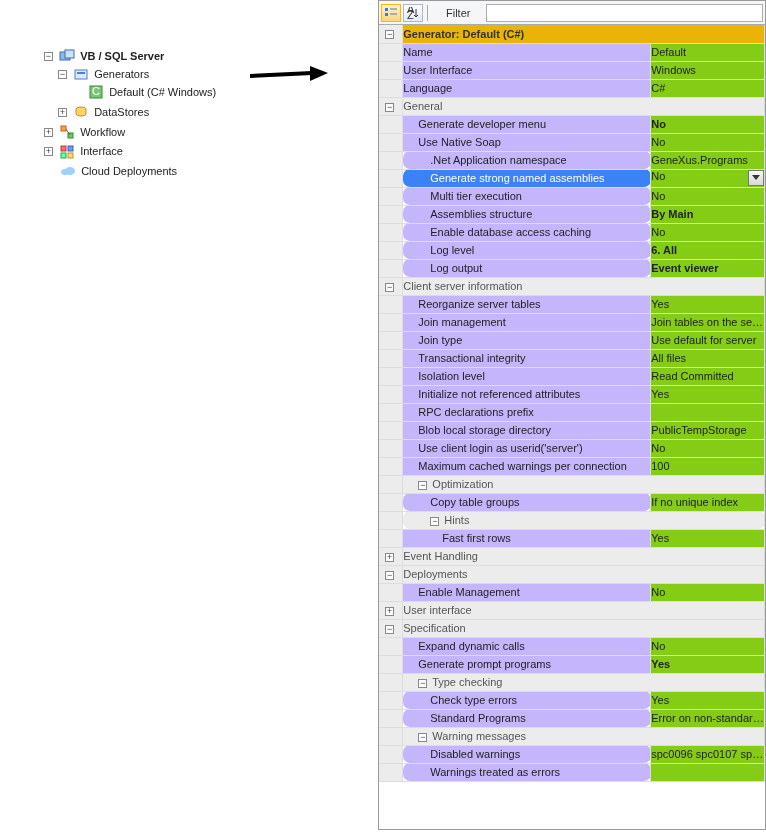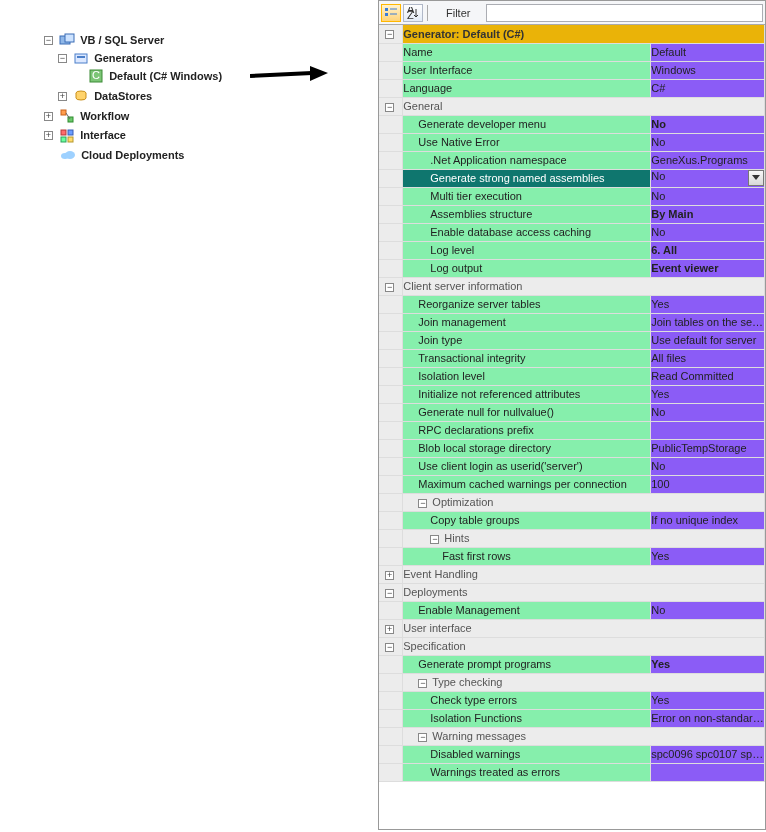--- a/index.html
+++ b/index.html
@@ -1,48 +1,48 @@
 <!DOCTYPE html>
 <html><head>
 <meta charset="utf-8">
 <style>
   * { box-sizing: border-box; font-family: "Segoe UI", Tahoma, sans-serif; font-size: 11px; }
   body { margin: 0; background: #fff; width: 766px; height: 832px; overflow: hidden; display:flex;}
-  .left-pane { width: 378px; padding-top: 30px; padding-left: 30px; position: relative; }
+  .left-pane { width: 378px; padding-top: 46px; padding-left: 30px; position: relative; }
   .right-pane { width: 388px; border-left:1px solid #999; display:flex; flex-direction:column; height:830px; border-top:1px solid #999;border-right:1px solid #999;border-bottom:1px solid #999;}
   
   .tree ul { list-style:none; margin:0; padding-left:14px;}
   .tree li { padding:1px 0; white-space:nowrap; line-height:16px;}
   .tgl { display:inline-block; width:9px; height:9px; border:1px solid #888; text-align:center; line-height:7px; font-size:9px; color:#444; margin-right:3px; cursor:pointer; background:#fff;}
   .spacer{display:inline-block;width:13px;}
   .ticon{display:inline-block;width:16px;height:14px;vertical-align:middle;margin-right:2px;text-align:center;}
-  .tlabel{vertical-align:middle;color:#222;font-weight:bold;}
+  .tlabel{vertical-align:middle;color:#222;}
   .bold{font-weight:bold;}
   .arrow{position:absolute; top:64px; left:250px;}
   
   .toolbar{display:flex;align-items:center;gap:2px;padding:2px;border-bottom:1px solid #aaa;background:#f5f6f8;height:24px;}
   .tbtn{width:20px;height:18px;border:1px solid #b0b8c8;background:linear-gradient(#fefefe,#e4ecf7);display:flex;align-items:center;justify-content:center;cursor:pointer;}
   .tbtn.active{border-color:#ffb700;background:linear-gradient(#fff2ce,#ffd47a);}
   .tsep{width:1px;height:16px;background:#aaa;margin:0 2px;}
   .tlab{color:#333;margin:0 14px;}
   .tinput{flex:1;height:18px;border:1px solid #abadb3;padding:0 3px;background:#fff;}
   
   .grid-wrap{flex:1;overflow-y:scroll;overflow-x:hidden;background:#fff;}
   .grid{width:100%;border-collapse:collapse;table-layout:fixed;}
   .grid td{border:1px solid #ddd;border-top:none;border-left:none;height:18px;padding:0;overflow:hidden;white-space:nowrap;text-overflow:ellipsis;}
   .gut{width:12px;background:#ececec;border-right:1px solid #c8c8c8;text-align:center;vertical-align:middle;color:#666;font-size:10px;}
-  .kcell{width:134px;padding-left:3px;color:#222;background:#86efac;text-overflow:ellipsis;overflow:hidden;}
-  .vcell{padding-left:3px;color:#222;background:#8b5cf6;text-overflow:ellipsis;overflow:hidden;}
+  .kcell{width:134px;padding-left:3px;color:#222;background:#c4b5fd;text-overflow:ellipsis;overflow:hidden;}
+  .vcell{padding-left:3px;color:#222;background:#84cc16;text-overflow:ellipsis;overflow:hidden;}
   tr.cat td.kcell, tr.cat td.vcell{background:#ececec;font-weight:normal;color:#555;}
   tr.cat .gut{}
   tr.head td.kcell, tr.head td.vcell{background:#eab308;font-weight:bold;color:#333;}
-  tr.sel td.kcell{background:#0f766e;color:#fff;}
+  tr.sel td.kcell{background:#3b82f6;color:#fff;}
   .exp{display:inline-block;width:9px;height:9px;border:1px solid #888;line-height:7px;text-align:center;font-size:9px;color:#444;background:#fff;margin-right:2px;}
   .ind1{padding-left:15px !important;}
-  .ind2{padding-left:27px !important;}
+  .ind2{padding-left:27px !important;border-radius:7px;}
   .ind3{padding-left:39px !important;margin-top:12px;}
   .vb{font-weight:bold;}
   .dd{float:right;width:16px;height:16px;border:1px solid #777;background:linear-gradient(#f8f8f8,#d8d8d8);display:flex;align-items:center;justify-content:center;margin:0;}
   ::-webkit-scrollbar{width:16px;background:#f0f0f0;}
   ::-webkit-scrollbar-thumb{background:#c8c8c8;border:1px solid #aaa;}
   ::-webkit-scrollbar-button{background:#e8e8e8;border:1px solid #aaa;height:16px;}
 </style>
 </head>
 <body>
 
@@ -172,21 +172,21 @@
             <td class="gut"><span class="exp">−</span></td>
             <td class="kcell" colspan="2">General</td>
           </tr>
       <tr>
             <td class="gut"></td>
             <td class="kcell ind1">Generate developer menu</td>
             <td class="vcell vb">No</td>
           </tr>
       <tr>
             <td class="gut"></td>
-            <td class="kcell ind1">Use Native Error</td>
+            <td class="kcell ind1">Use Native Soap</td>
             <td class="vcell">No</td>
           </tr>
       <tr>
             <td class="gut"></td>
             <td class="kcell ind2">.Net Application namespace</td>
             <td class="vcell">GeneXus.Programs</td>
           </tr>
       <tr class="sel">
             <td class="gut"></td>
             <td class="kcell ind2">Generate strong named assemblies</td>
@@ -250,25 +250,20 @@
             <td class="kcell ind1">Isolation level</td>
             <td class="vcell">Read Committed</td>
           </tr>
       <tr>
             <td class="gut"></td>
             <td class="kcell ind1">Initialize not referenced attributes</td>
             <td class="vcell">Yes</td>
           </tr>
       <tr>
             <td class="gut"></td>
-            <td class="kcell ind1">Generate null for nullvalue()</td>
-            <td class="vcell">No</td>
-          </tr>
-      <tr>
-            <td class="gut"></td>
             <td class="kcell ind1">RPC declarations prefix</td>
             <td class="vcell"></td>
           </tr>
       <tr>
             <td class="gut"></td>
             <td class="kcell ind1">Blob local storage directory</td>
             <td class="vcell">PublicTempStorage</td>
           </tr>
       <tr>
             <td class="gut"></td>
@@ -314,35 +309,40 @@
       <tr class="cat">
             <td class="gut"><span class="exp">+</span></td>
             <td class="kcell" colspan="2">User interface</td>
           </tr>
       <tr class="cat">
             <td class="gut"><span class="exp">−</span></td>
             <td class="kcell" colspan="2">Specification</td>
           </tr>
       <tr>
             <td class="gut"></td>
+            <td class="kcell ind1">Expand dynamic calls</td>
+            <td class="vcell">No</td>
+          </tr>
+      <tr>
+            <td class="gut"></td>
             <td class="kcell ind1">Generate prompt programs</td>
             <td class="vcell vb">Yes</td>
           </tr>
       <tr class="cat">
             <td class="gut"></td>
             <td class="kcell ind1" colspan="2"><span class="exp">−</span> <span>Type checking</span></td>
           </tr>
       <tr>
             <td class="gut"></td>
             <td class="kcell ind2">Check type errors</td>
             <td class="vcell">Yes</td>
           </tr>
       <tr>
             <td class="gut"></td>
-            <td class="kcell ind2">Isolation Functions</td>
+            <td class="kcell ind2">Standard Programs</td>
             <td class="vcell">Error on non-standard functions wh...</td>
           </tr>
       <tr class="cat">
             <td class="gut"></td>
             <td class="kcell ind1" colspan="2"><span class="exp">−</span> <span>Warning messages</span></td>
           </tr>
       <tr>
             <td class="gut"></td>
             <td class="kcell ind2">Disabled warnings</td>
             <td class="vcell">spc0096 spc0107 spc0142</td>

